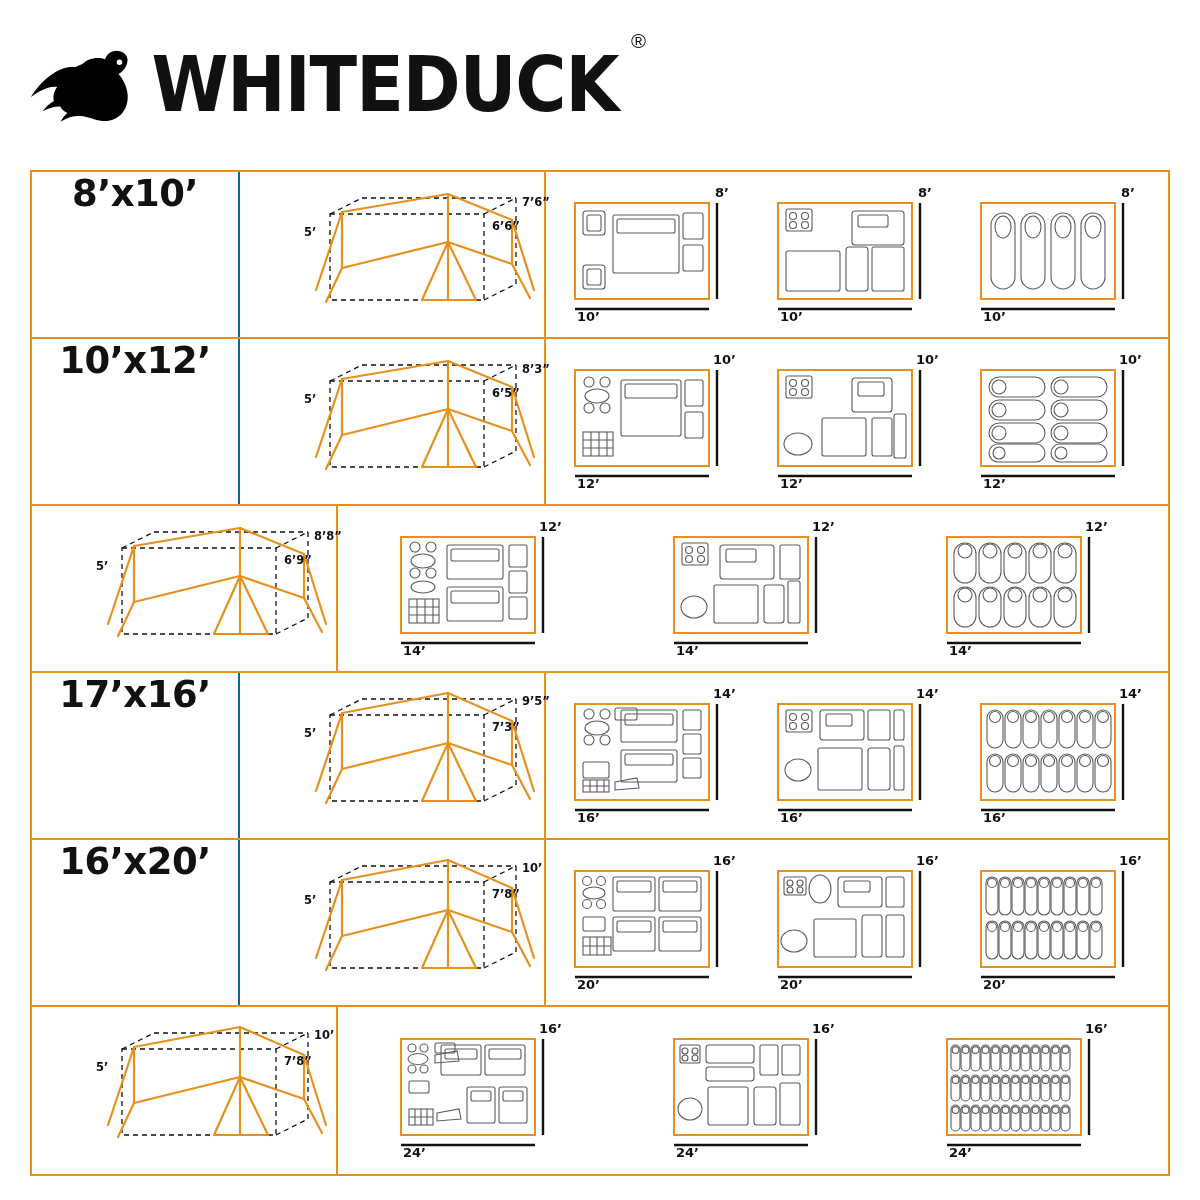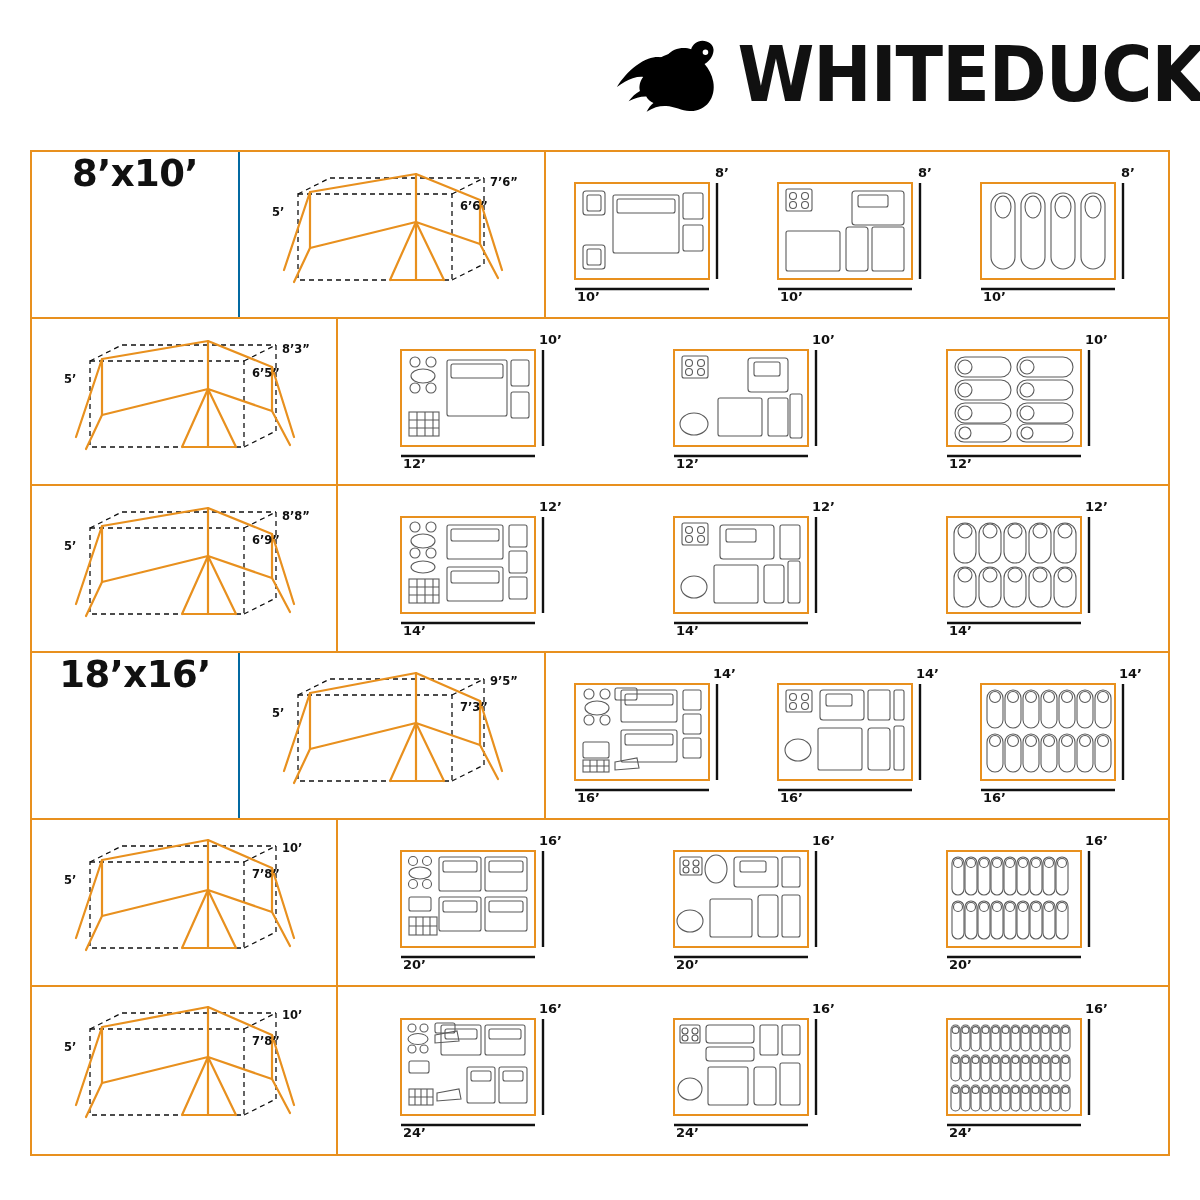--- a/index.html
+++ b/index.html
@@ -10,24 +10,24 @@
   body {
     width: 1200px;
     height: 1200px;
     font-family: "Liberation Sans", sans-serif;
     color: #111111;
     overflow: hidden;
   }
 
   
   .header {
-    height: 150px;
+    height: 170px;
     display: flex;
     align-items: center;
-    justify-content: flex-end;
+    justify-content: flex-start;
     padding-left: 30px;
   }
   .logo-wrap {
     display: flex;
     align-items: center;
     gap: 18px;
   }
   .duck-icon {
     width: 108px;
     height: 84px;
@@ -86,20 +86,21 @@
     letter-spacing: -0.5px;
     white-space: nowrap;
   }
 
   .cell-tent {
     width: 306px;
     flex: 0 0 306px;
     border-right: 2px solid #E8901E;
     position: relative;
     box-sizing: border-box;
+    padding-left: 32px;
   }
 
   .cell-plans {
     flex: 1 1 auto;
     display: flex;
     align-items: center;
     box-sizing: border-box;
     padding: 0 6px;
   }
   .plan {
@@ -213,20 +214,23 @@
           <path class="rule" d="M152 18 V114"></path>
           <text class="txt" x="150" y="12">8’</text>
           <path class="rule" d="M10 124 H144"></path>
           <text class="txt" x="12" y="136">10’</text>
         </svg>
       </div>
     </div>
   </div>
 
   <div class="row">
+    <div class="cell-size">
+      <span class="size-label">10’x12’</span>
+    </div>
     <div class="cell-tent">
       <svg width="306" height="165" viewBox="0 0 306 165">
         <path class="dash" d="M58 42 H212 V128 H58 Z"></path>
         <path class="dash" d="M212 42 L244 26 M212 128 L244 112 M244 26 V112 M58 42 L90 26 M90 26 H244"></path>
         <path class="ol" d="M44 118 L70 40 L176 22 L240 48 L262 118"></path>
         <path class="ol" d="M70 40 V96 M176 22 V70 M240 48 V92"></path>
         <path class="ol" d="M70 96 L176 70 M176 70 L240 92"></path>
         <path class="ol" d="M176 70 L150 128 M176 70 L204 128 M150 128 H204"></path>
         <path class="ol" d="M176 70 L176 128"></path>
         <path class="ol" d="M70 96 L54 130 M240 92 L258 126"></path>
@@ -405,21 +409,21 @@
           <text class="txt" x="148" y="12">12’</text>
           <path class="rule" d="M10 124 H144"></path>
           <text class="txt" x="12" y="136">14’</text>
         </svg>
       </div>
     </div>
   </div>
 
   <div class="row">
     <div class="cell-size">
-      <span class="size-label">18’x16’</span>
+      <span class="size-label">17’x16’</span>
     </div>
     <div class="cell-tent">
       <svg width="306" height="165" viewBox="0 0 306 165">
         <path class="dash" d="M58 42 H212 V128 H58 Z"></path>
         <path class="dash" d="M212 42 L244 26 M212 128 L244 112 M244 26 V112 M58 42 L90 26 M90 26 H244"></path>
         <path class="ol" d="M44 118 L70 40 L176 20 L240 48 L262 118"></path>
         <path class="ol" d="M70 40 V96 M176 20 V70 M240 48 V92"></path>
         <path class="ol" d="M70 96 L176 70 M176 70 L240 92"></path>
         <path class="ol" d="M176 70 L150 128 M176 70 L204 128 M150 128 H204"></path>
         <path class="ol" d="M176 70 L176 128"></path>
@@ -518,20 +522,23 @@
           <path class="rule" d="M152 18 V114"></path>
           <text class="txt" x="148" y="12">14’</text>
           <path class="rule" d="M10 124 H144"></path>
           <text class="txt" x="12" y="136">16’</text>
         </svg>
       </div>
     </div>
   </div>
 
   <div class="row">
+    <div class="cell-size">
+      <span class="size-label">16’x20’</span>
+    </div>
     <div class="cell-tent">
       <svg width="306" height="165" viewBox="0 0 306 165">
         <path class="dash" d="M58 42 H212 V128 H58 Z"></path>
         <path class="dash" d="M212 42 L244 26 M212 128 L244 112 M244 26 V112 M58 42 L90 26 M90 26 H244"></path>
         <path class="ol" d="M44 118 L70 40 L176 20 L240 48 L262 118"></path>
         <path class="ol" d="M70 40 V96 M176 20 V70 M240 48 V92"></path>
         <path class="ol" d="M70 96 L176 70 M176 70 L240 92"></path>
         <path class="ol" d="M176 70 L150 128 M176 70 L204 128 M150 128 H204"></path>
         <path class="ol" d="M176 70 L176 128"></path>
         <path class="ol" d="M70 96 L54 130 M240 92 L258 126"></path>

